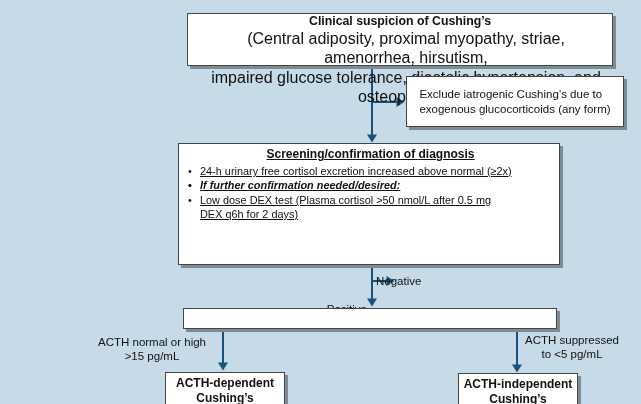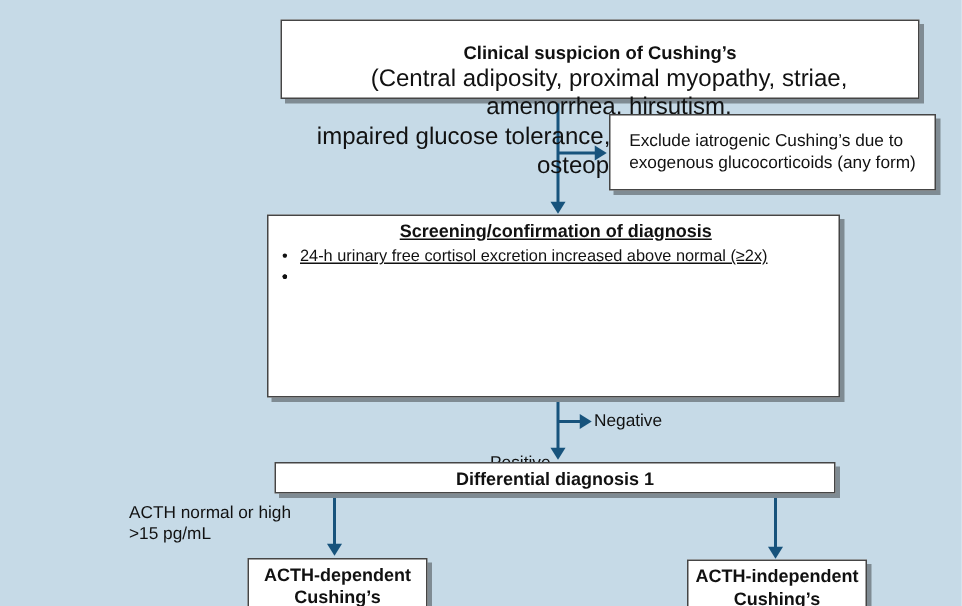--- a/index.html
+++ b/index.html
@@ -10,21 +10,21 @@
   }
   .box{
     position:absolute;box-sizing:border-box;
     background:var(--box-fill,#fff);
     border:1.5px solid var(--box-border,#454545);
     box-shadow:3px 3px 0 0 var(--box-shadow,#7f8b93);
   }
   .pre{white-space:pre-line;}
 
   
-  #suspicion-box{left:187px;top:13px;width:426px;height:53px;padding-top:14px;}
+  #suspicion-box{left:187px;top:13px;width:426px;height:53px;padding-top:0;}
   #suspicion-box .box-title{font-weight:bold;font-size:12.3px;line-height:1.2;text-align:center;}
   #suspicion-box .box-sub{font-size:16px;line-height:1.22;text-align:center;margin-left:12px;}
 
   
   #exclude-box{left:406px;top:76px;width:218px;height:51px;display:flex;align-items:center;justify-content:center;}
   #exclude-box .box-sub{font-size:11.5px;line-height:1.3;text-align:left;}
 
   
   #screening-box{left:178px;top:143px;width:382px;height:122px;padding:3px 5px 3px 8px;font-size:10.9px;line-height:1.33;text-decoration:underline;}
   #screening-box .box-title{font-weight:bold;font-size:12px;text-align:center;margin-bottom:1px;}
@@ -37,22 +37,22 @@
   #differential-box .bold{font-weight:bold;}
 
   
   #dependent-box{left:165px;top:372px;width:120px;height:46px;padding-top:3px;}
   #independent-box{left:458px;top:373px;width:120px;height:46px;padding-top:3px;}
   .terminal-text{font-weight:bold;font-size:12px;line-height:1.25;text-align:center;}
 
   
   .flow-label{position:absolute;font-size:11.5px;line-height:1.22;}
   #positive-label{left:317px;top:302px;width:50px;text-align:right;}
-  #negative-label{left:396px;top:274px;}
-  #left-branch-label{left:86px;top:335px;width:132px;}
+  #negative-label{left:376px;top:274px;}
+  #left-branch-label{left:86px;top:335px;width:132px;text-align:center;}
   #right-branch-label{left:518px;top:333px;width:108px;text-align:center;}
 
   
   #flow-arrows{position:absolute;left:0;top:0;pointer-events:none;}
   .flow-line{stroke:var(--arrow,#17537c);stroke-width:2;fill:none;}
   .flow-head{fill:var(--arrow,#17537c);stroke:none;}
 </style>
 </head>
 <body>
 
@@ -101,34 +101,38 @@
     <div class="bullet-item">
       <span class="marker">•</span>
       <span class="pre">24-h urinary free cortisol excretion increased above normal (≥2x)</span>
     </div>
     <div class="bullet-item">
       <span class="marker">•</span>
     </div>
     <div class="bullet-item">
       <span class="marker">•</span>
     </div>
+    <div class="note-item">If further confirmation needed/desired:</div>
     <div class="bullet-item">
       <span class="marker">•</span>
+      <span class="pre">Low dose DEX test (Plasma cortisol &gt;50 nmol/L after 0.5 mg
+DEX q6h for 2 days)</span>
     </div>
   </div>
 
   <div id="positive-label" class="flow-label">Positive</div>
   <div id="negative-label" class="flow-label">Negative</div>
 
   <div id="differential-box" class="box">
-    <span class="bold">Differential diagnosis 1</span>
   </div>
 
   <div id="left-branch-label" class="flow-label pre">ACTH normal or high
 &gt;15 pg/mL</div>
+  <div id="right-branch-label" class="flow-label pre">ACTH suppressed
+to &lt;5 pg/mL</div>
 
   <div id="dependent-box" class="box">
     <div class="terminal-text pre">ACTH-dependent
 Cushing’s</div>
   </div>
   <div id="independent-box" class="box">
     <div class="terminal-text pre">ACTH-independent
 Cushing’s</div>
   </div>
 

